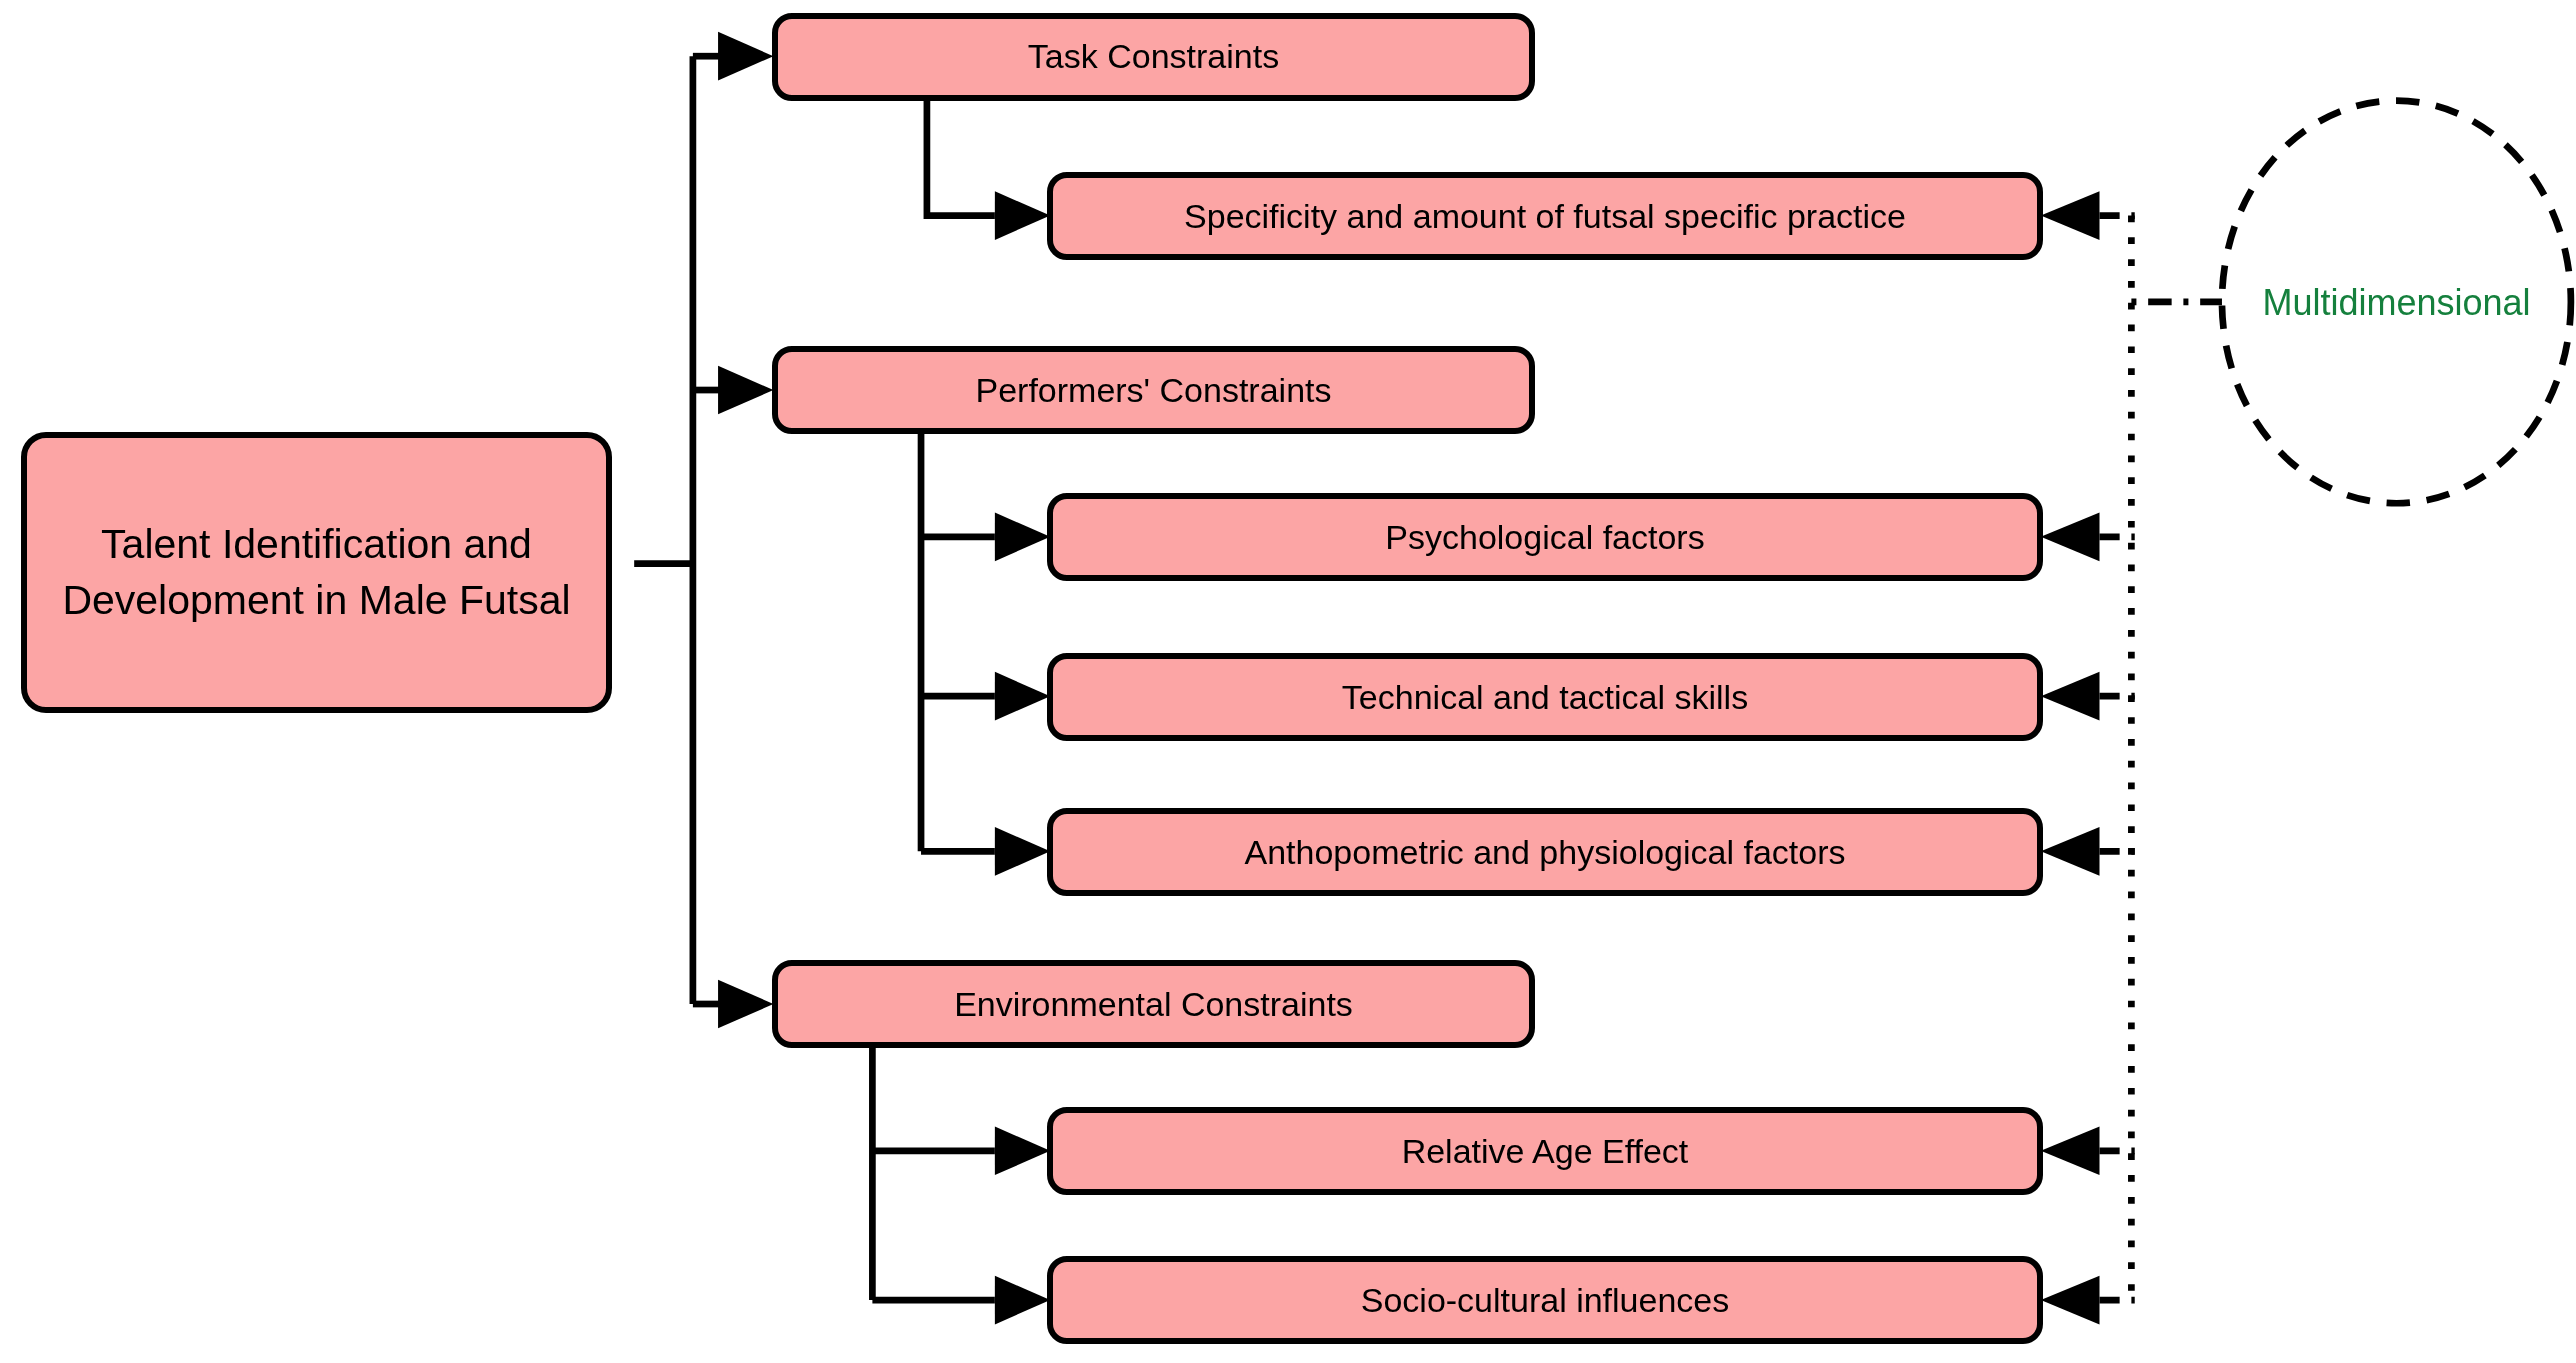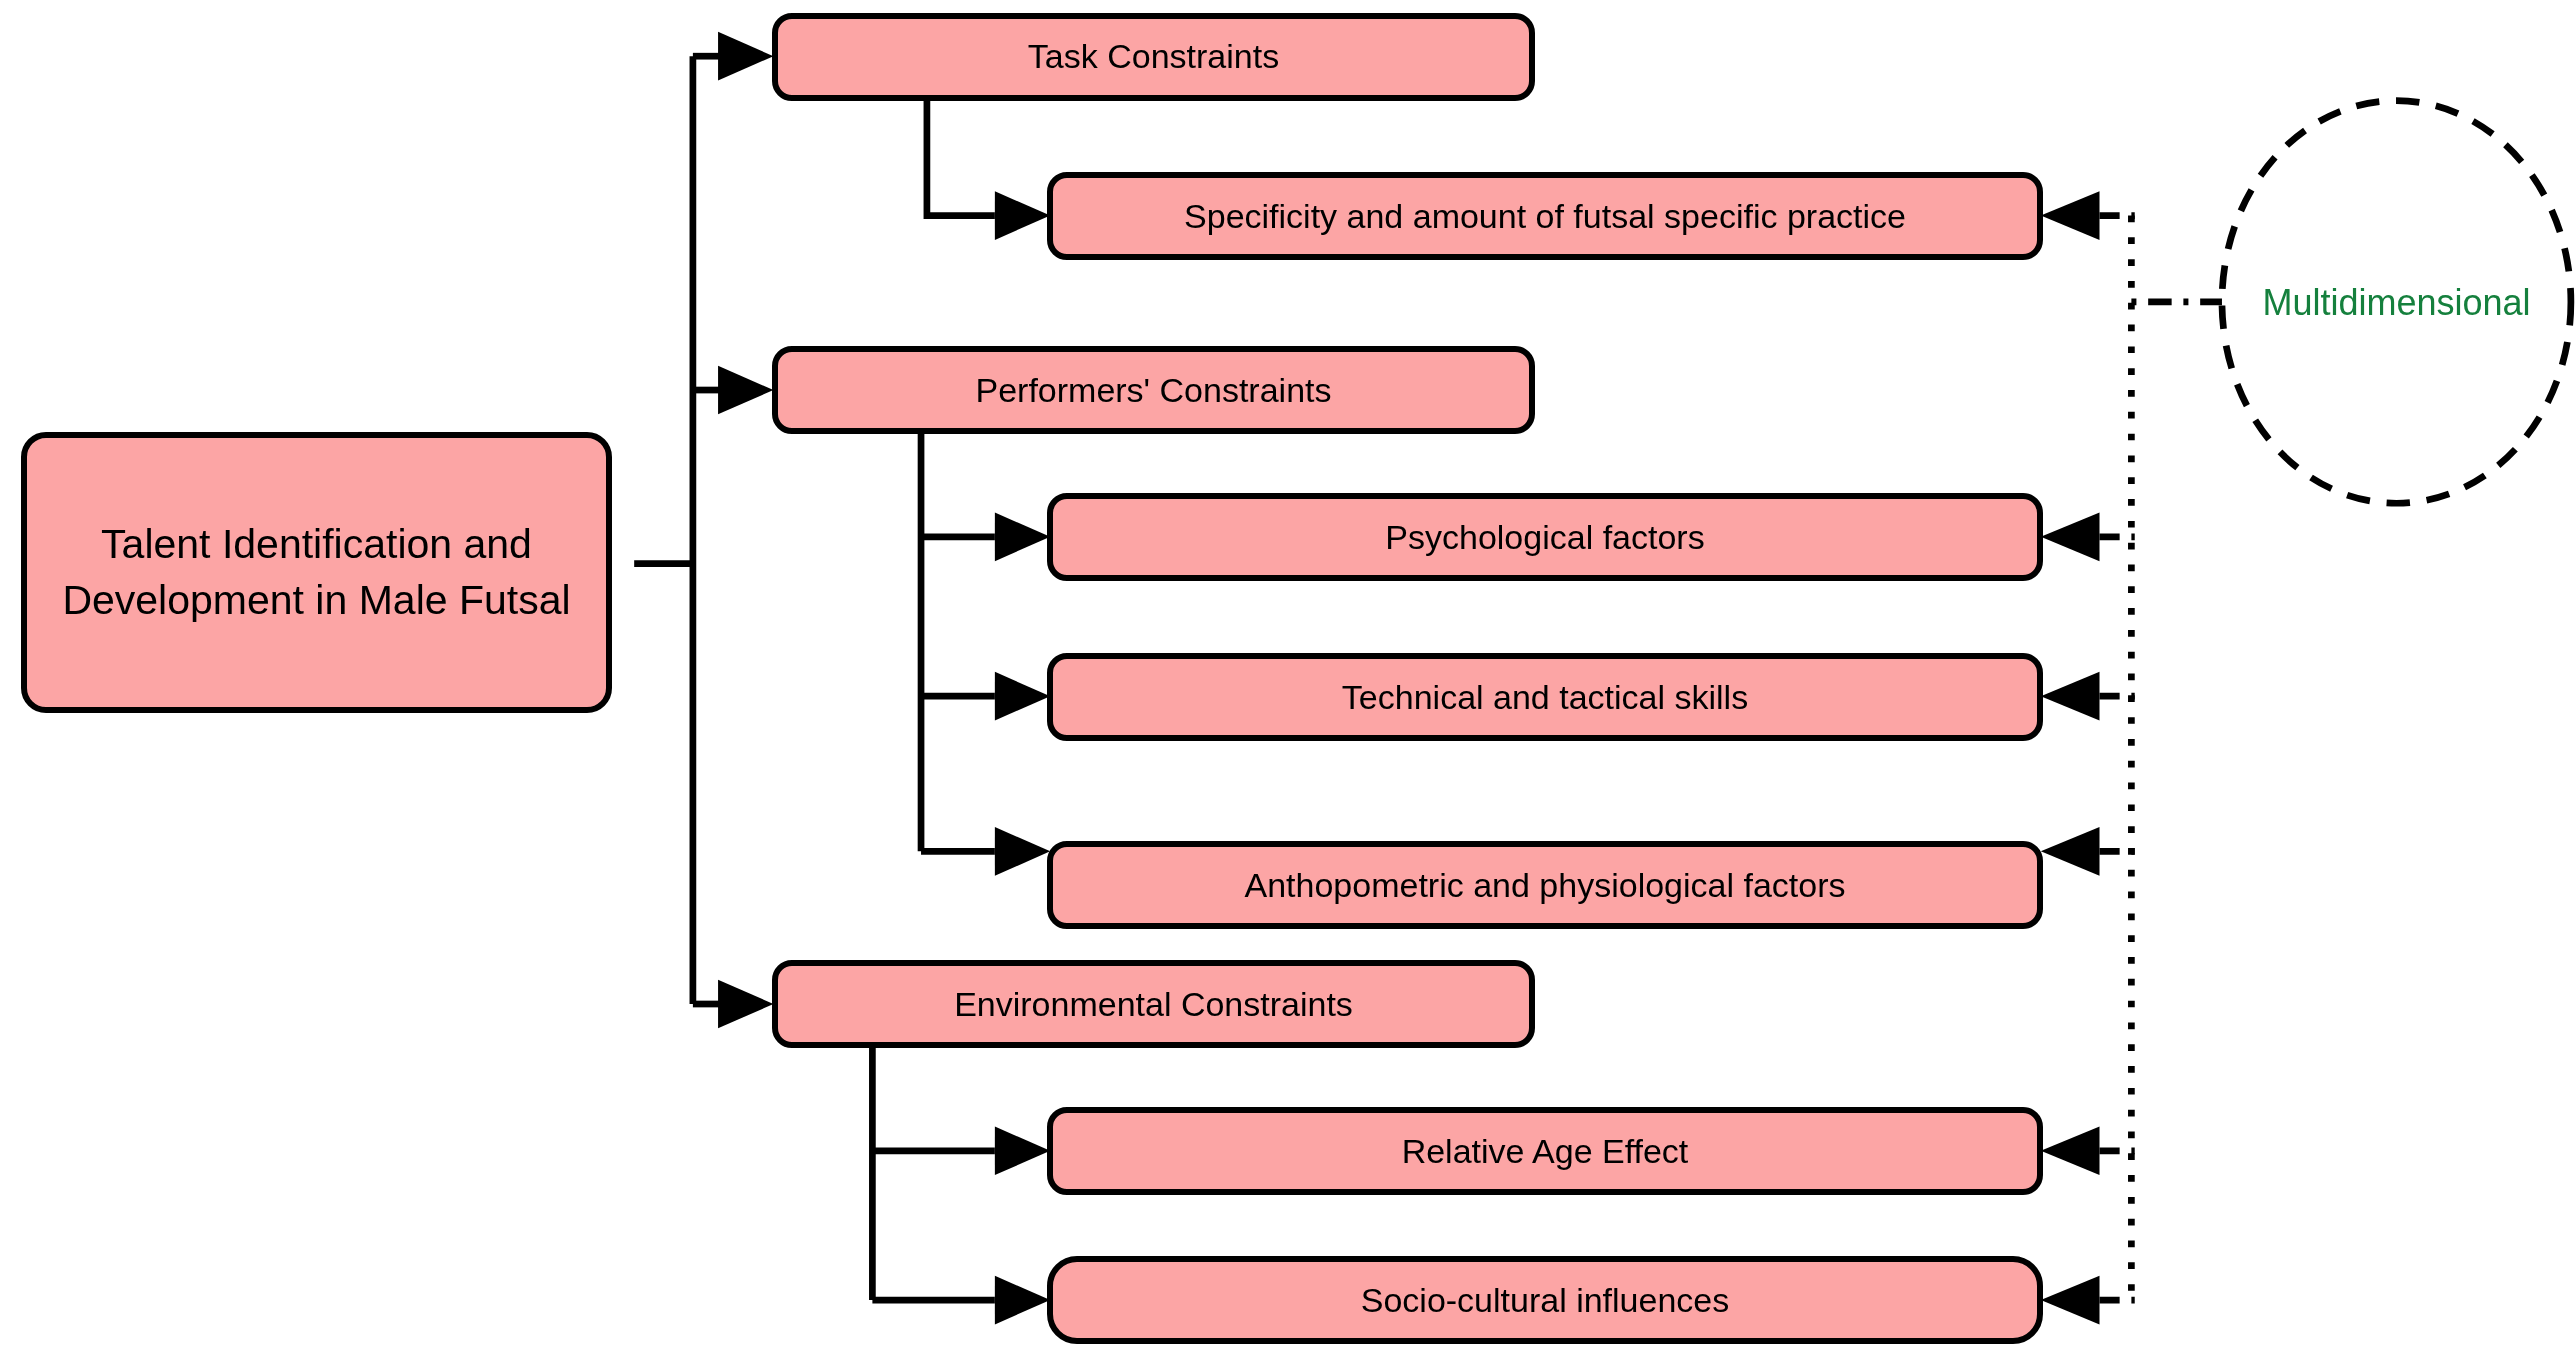--- a/index.html
+++ b/index.html
@@ -124,26 +124,26 @@
 
   <div class="node" style="left:1047px; top:172px; width:996px; height:88px;">
     <div class="lbl">Specificity and amount of futsal specific practice</div>
   </div>
   <div class="node" style="left:1047px; top:493px; width:996px; height:88px;">
     <div class="lbl">Psychological factors</div>
   </div>
   <div class="node" style="left:1047px; top:653px; width:996px; height:88px;">
     <div class="lbl">Technical and tactical skills</div>
   </div>
-  <div class="node" style="left:1047px; top:808px; width:996px; height:88px;margin-top:33px;">
+  <div class="node" style="left:1047px; top:808px; width:996px; height:88px;">
     <div class="lbl">Anthopometric and physiological factors</div>
   </div>
   <div class="node" style="left:1047px; top:1107px; width:996px; height:88px;">
     <div class="lbl">Relative Age Effect</div>
   </div>
-  <div class="node" style="left:1047px; top:1256px; width:996px; height:88px;border-radius:30px;">
+  <div class="node" style="left:1047px; top:1256px; width:996px; height:88px;">
     <div class="lbl">Socio-cultural influences</div>
   </div>
 
   <div class="annot-lbl">Multidimensional</div>
 
 </div>
 
 
 </body></html>

